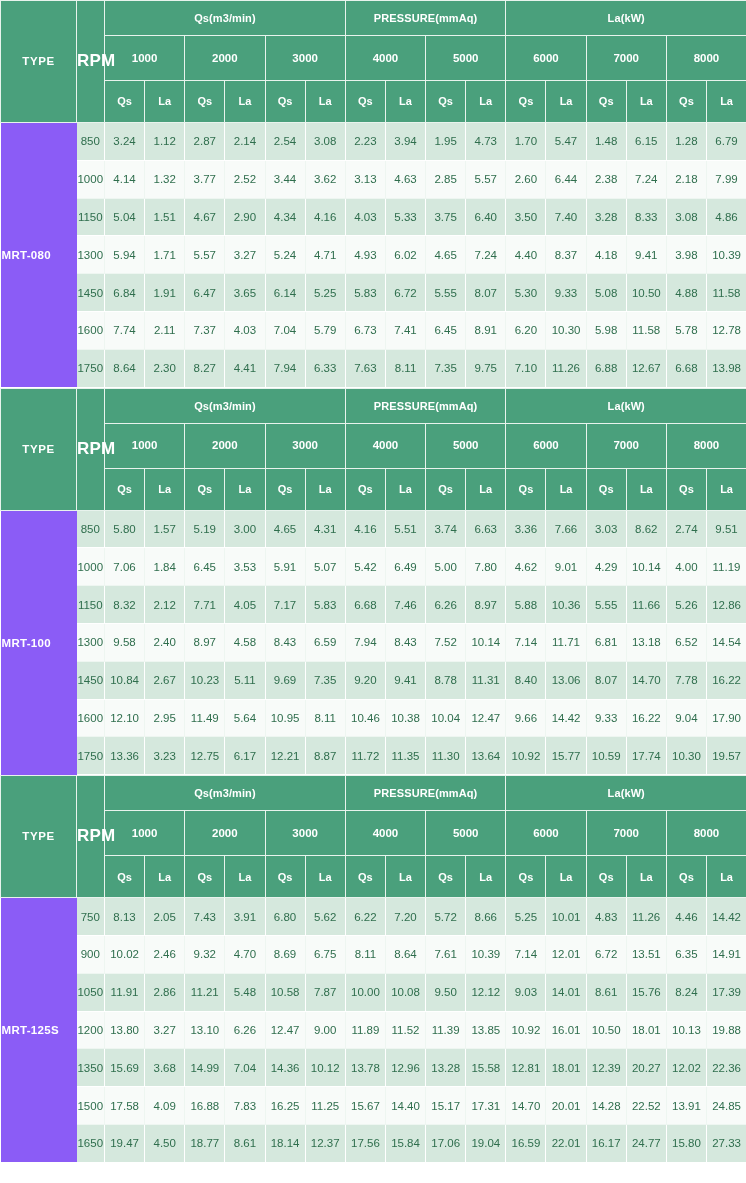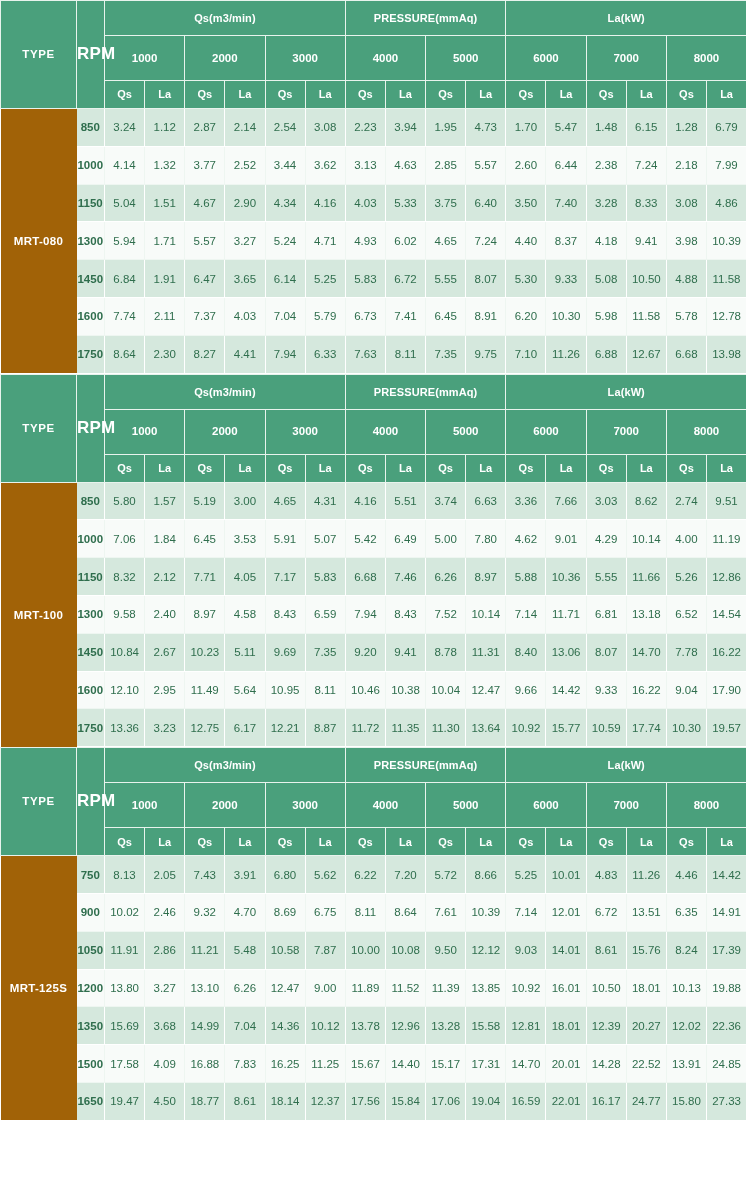--- a/index.html
+++ b/index.html
@@ -31,54 +31,53 @@
     color: #ffffff;
     font-weight: bold;
     text-align: center;
     vertical-align: middle;
     border: 1px solid #e8f3ed;
     padding: 0;
     line-height: 1.1;
   }
   .th-group  { height: 35px; font-size: 11px; letter-spacing: .1px; margin-top: 36px; }
   .th-press  { height: 45px; font-size: 11.5px; }
-  .th-sub    { height: 28px; font-size: 11px; }
+  .th-sub    { height: 42px; font-size: 11px; }
   .th-type   { font-size: 11.5px; letter-spacing: .6px; }
   .th-rpm    { font-size: 17px; letter-spacing: .2px; }
   .th-corner { border-left: none; }
   .th-type, .th-rpm { border-top: none; }
 
   
   .td-type {
-    background: #a16207;
+    background: #8b5cf6;
     color: #ffffff;
     font-weight: bold;
     font-size: 11.5px;
-    text-align: center;
     vertical-align: middle;
     letter-spacing: .3px;
     border: none;
     border-left: none;
   }
 
   
   .spec-block td.cell {
     height: 37.8px;
     text-align: center;
     vertical-align: middle;
     font-size: 11.5px;
     color: #2f6e4d;
     border: 1px solid #ffffff;
     border-top: none;
     padding: 0;
   }
   tr.row-odd  td.cell { background: #d5e8dd; border-color: #ffffff; }
   tr.row-even td.cell { background: #f8fbf9; border-color: #eef6f1; }
   tr.row-odd  td.cell.rpm, tr.row-even td.cell.rpm { font-size: 11.5px; }
-  td.cell.rpm { border-left: none; font-weight: bold; }
+  td.cell.rpm { border-left: none; }
 </style>
 </head>
 <body>
 
 <div class="spec-sheet">
     <table class="spec-block">
       <colgroup>
         <col class="c-type">
         <col class="c-rpm">
         <col class="c-data">

